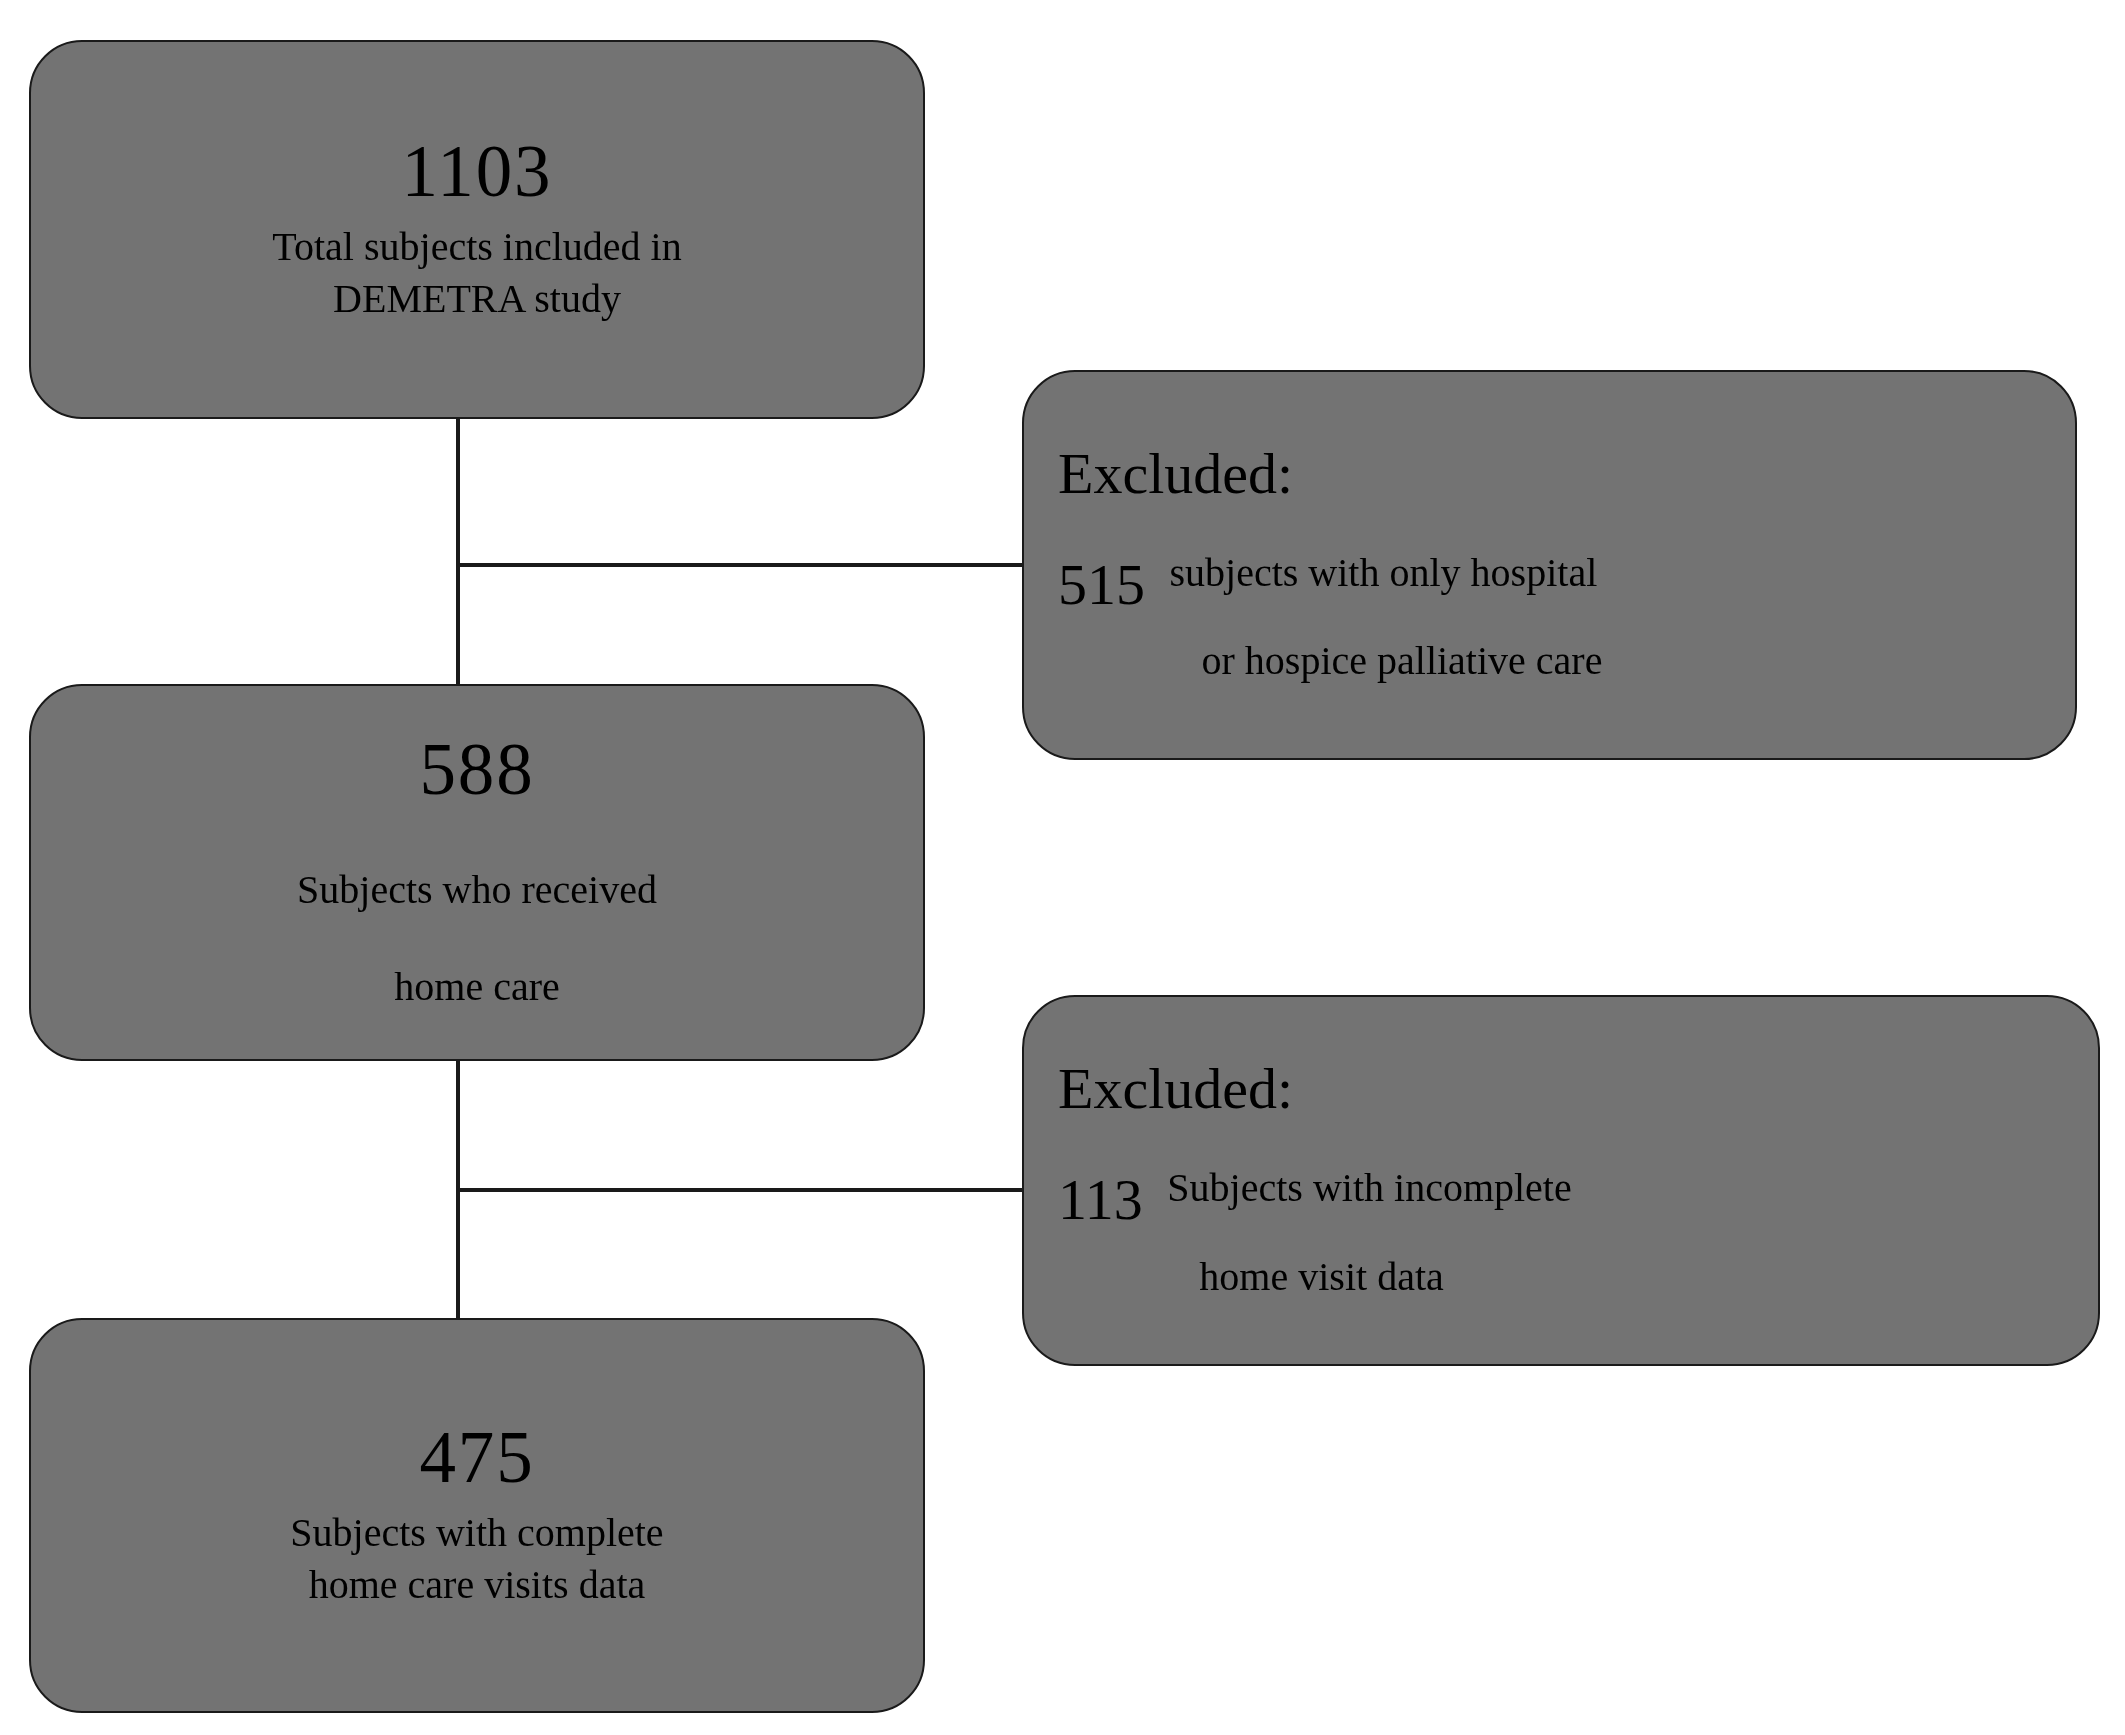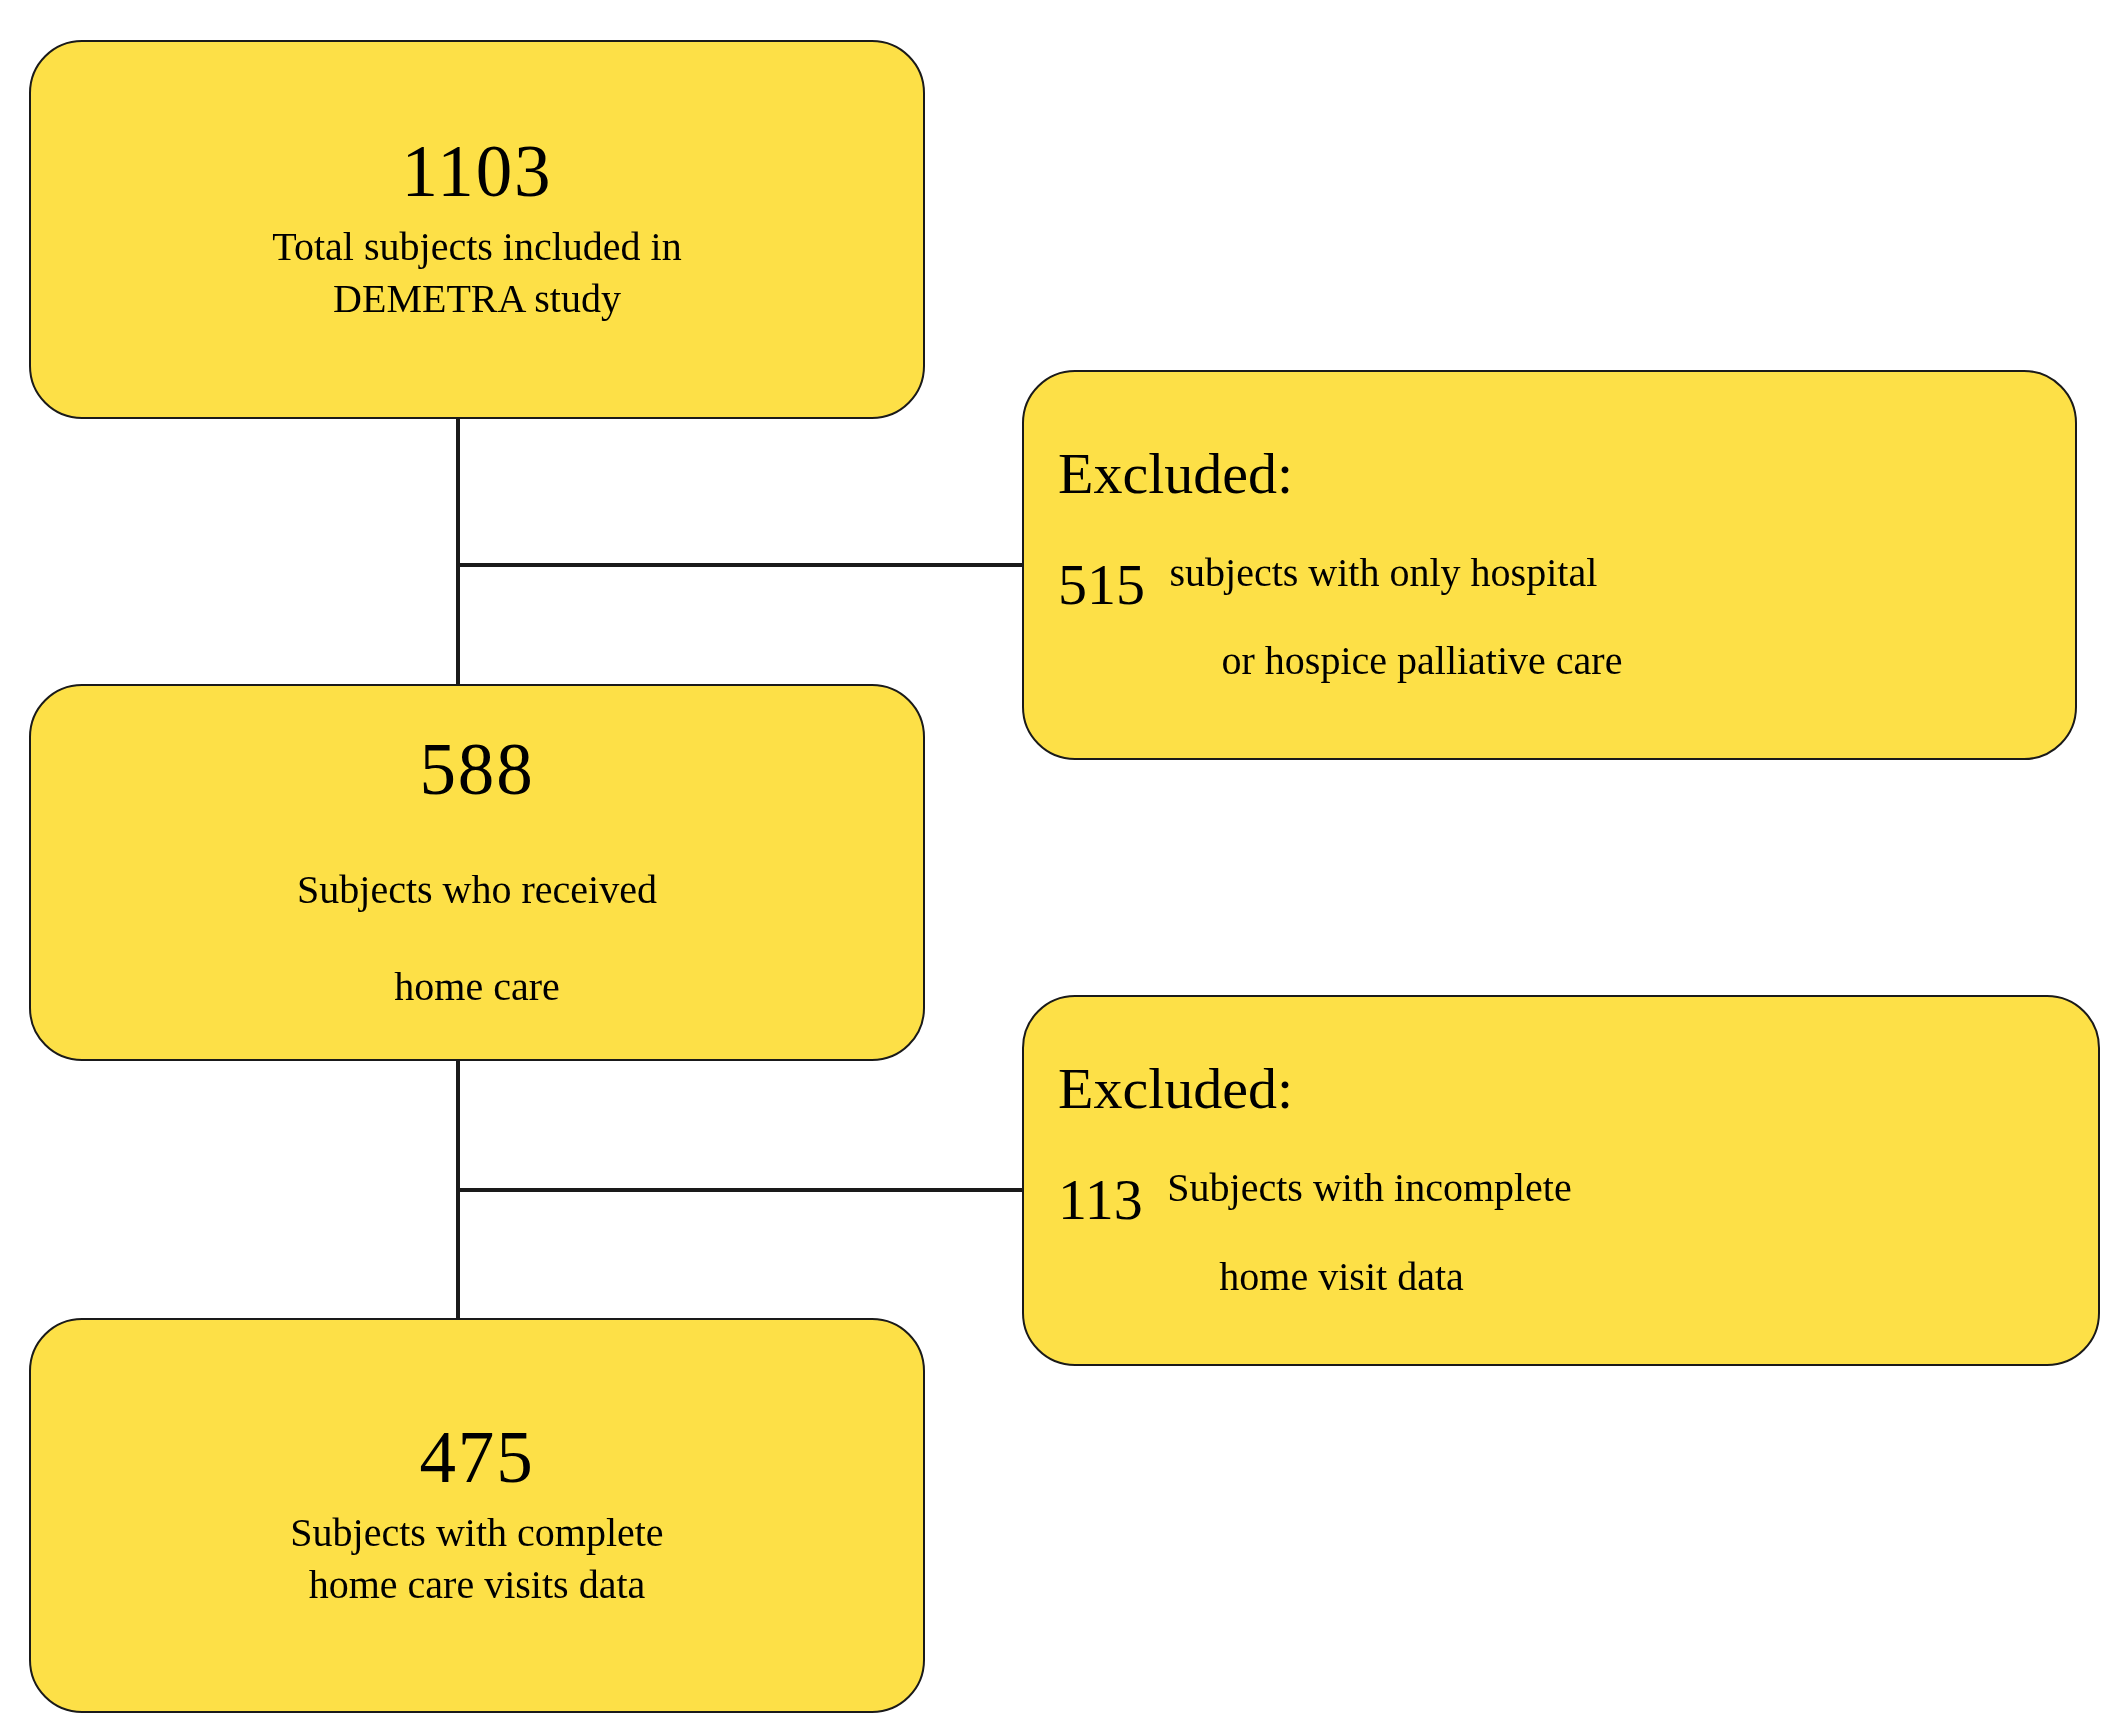--- a/index.html
+++ b/index.html
@@ -18,21 +18,21 @@
     height: 1735px;
     background: #ffffff;
     overflow: hidden;
   }
   
   .node-box {
     position: absolute;
     box-sizing: border-box;
     border: 2.8px solid #1a1a1a;
     border-radius: 53px;
-    background: #fde047;
+    background: #737373;
     display: flex;
     flex-direction: column;
     align-items: center;
     justify-content: center;
     z-index: 3;
   }
   .node-box.main-node {
     text-align: center;
   }
   .node-box.exclusion-node {
@@ -73,21 +73,21 @@
   }
   .exclusion-text {
     display: flex;
     flex-direction: column;
     gap: 36px;
   }
   .exclusion-text .node-line {
     line-height: 1.32;
   }
   .exclusion-text .node-line.indent-line {
-    margin-left: 52px;
+    margin-left: 32px;
   }
   
   .connector-v {
     position: absolute;
     width: 3.8px;
     background: #1a1a1a;
     z-index: 1;
   }
   .connector-h {
     position: absolute;

